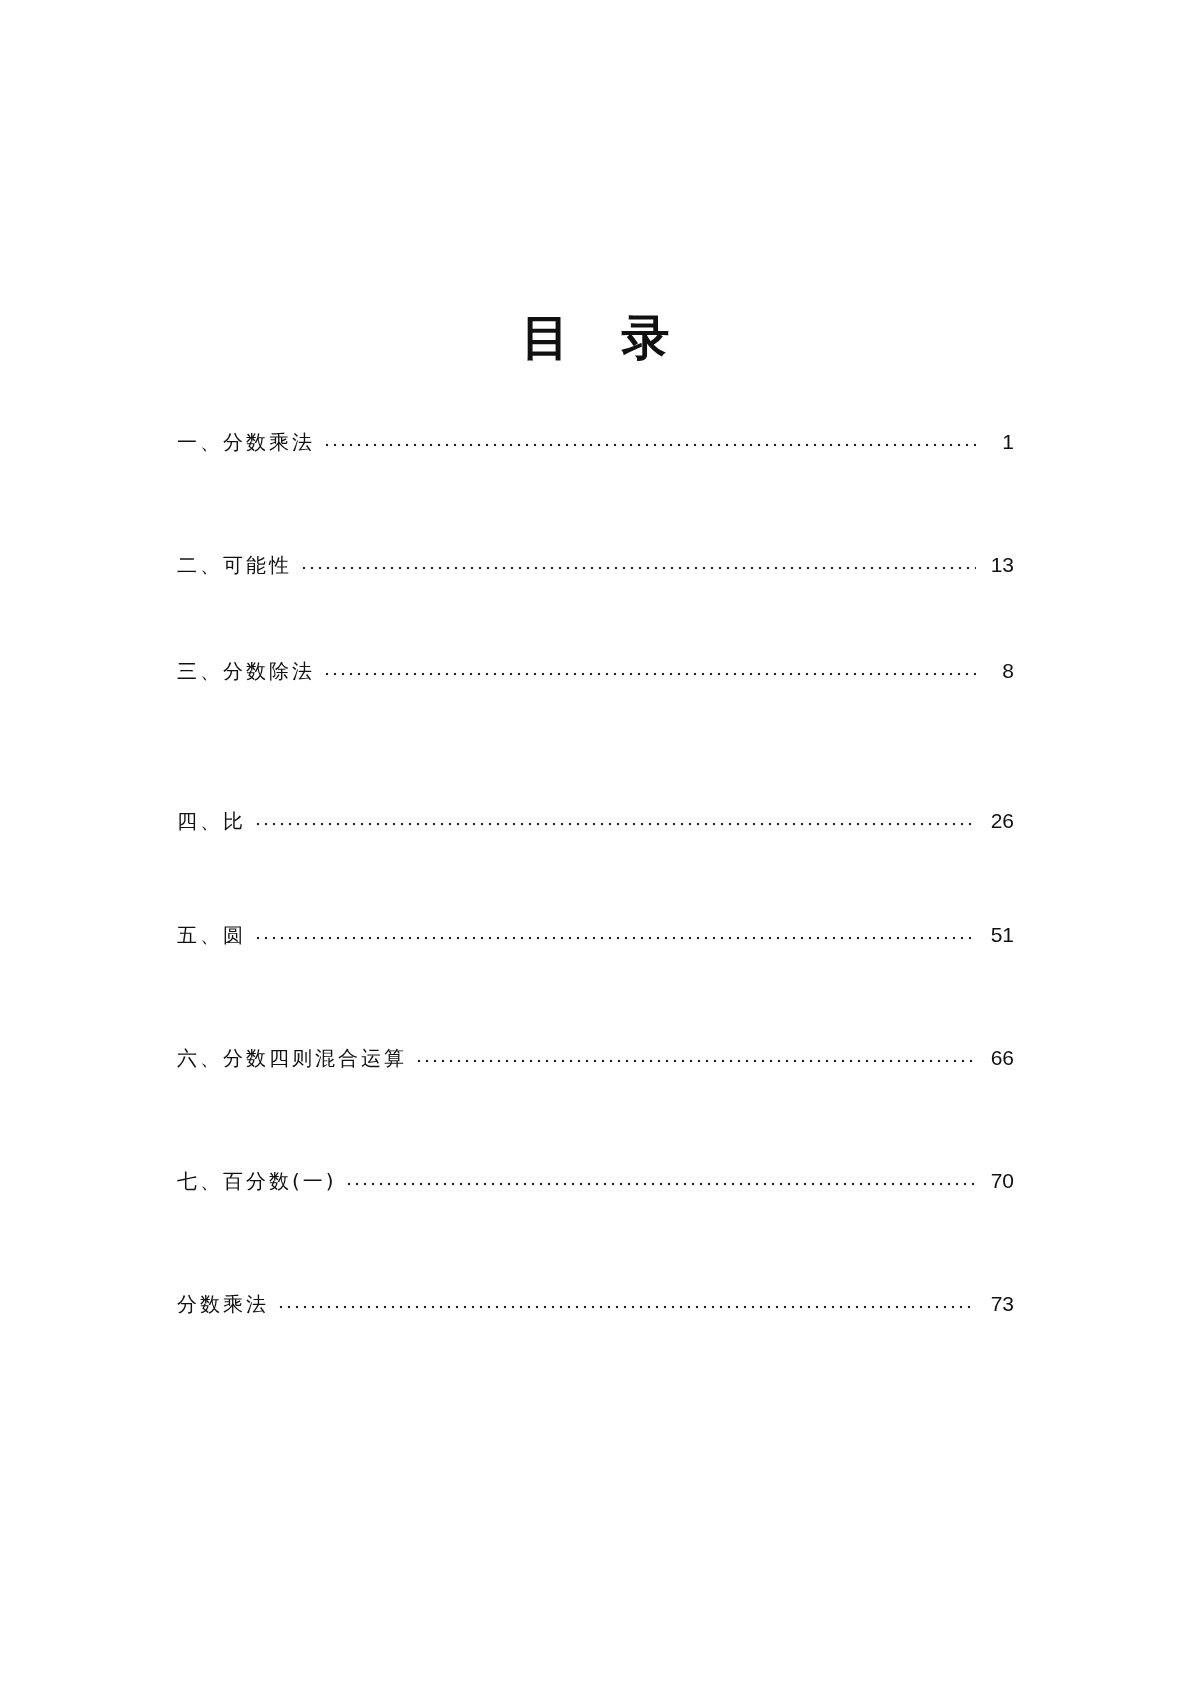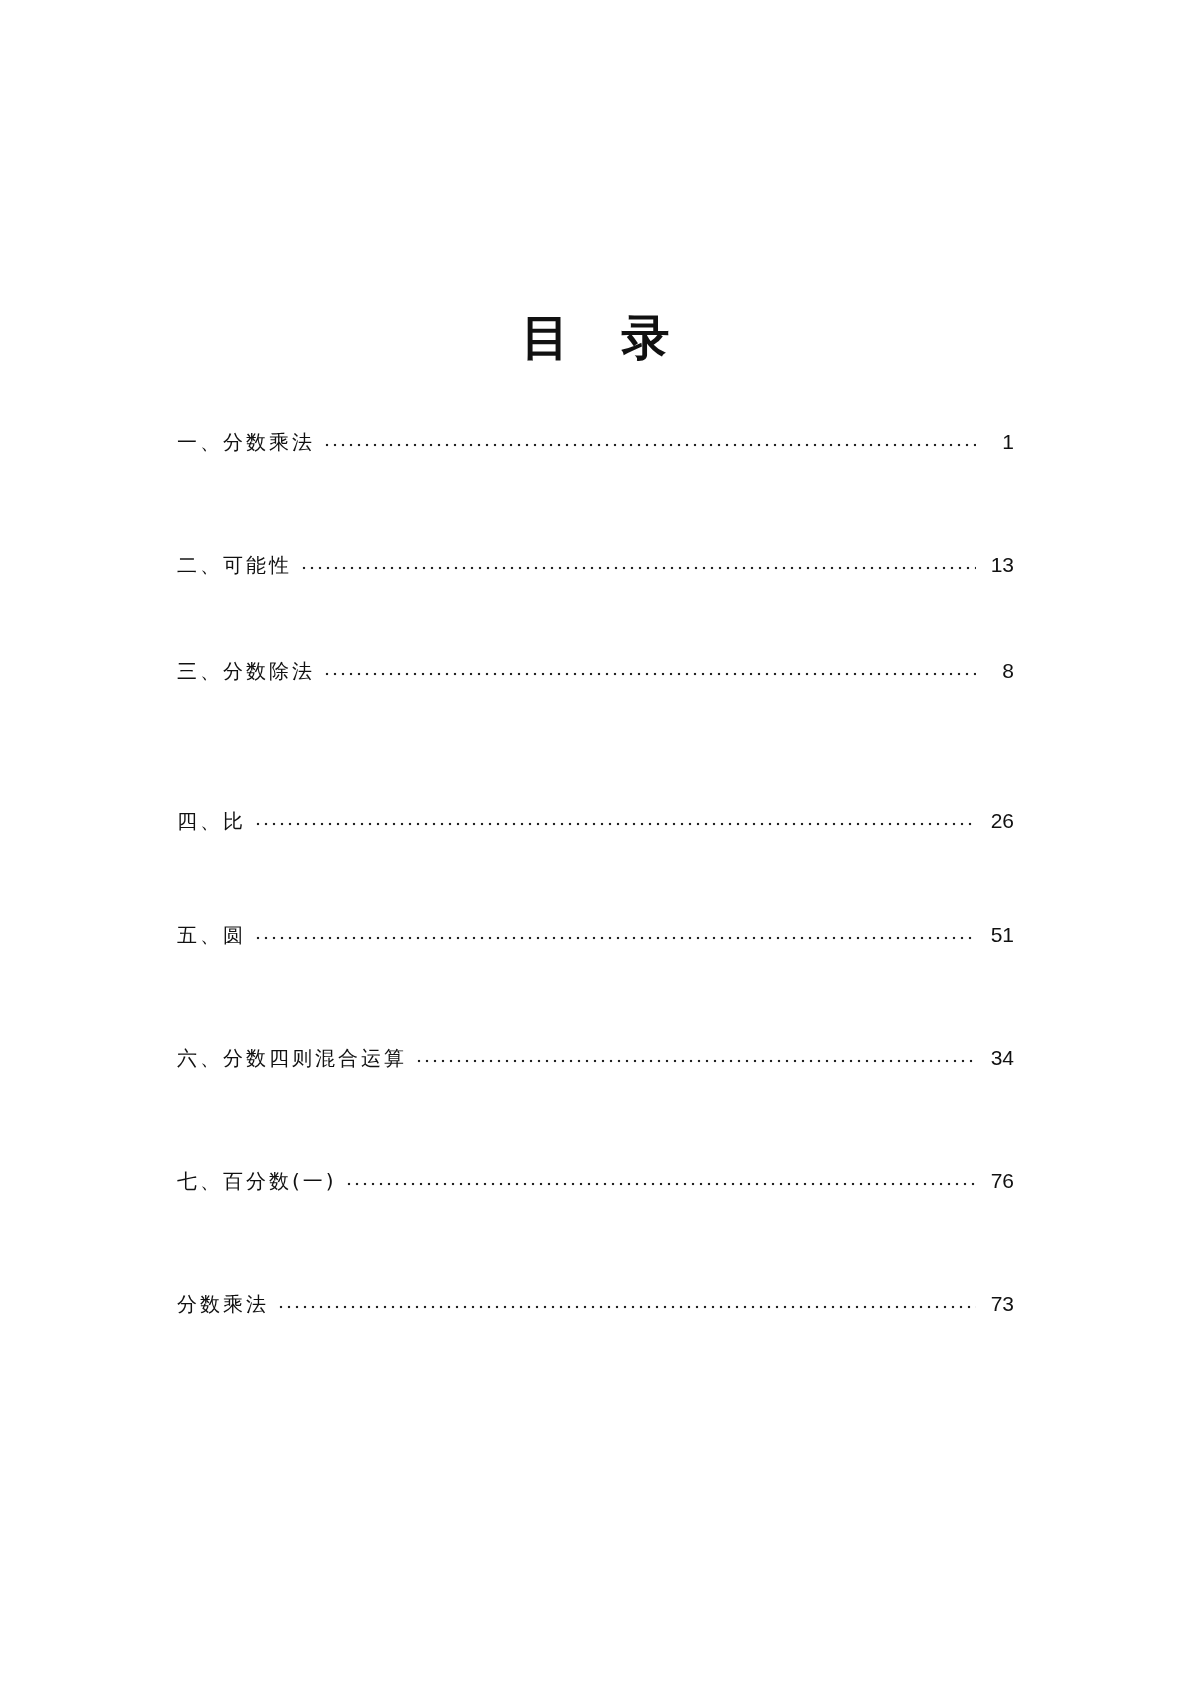--- a/index.html
+++ b/index.html
@@ -48,25 +48,25 @@
     <span class="page">26</span>
   </div>
   <div class="row" style="top:920px">
     <span class="label">五、圆</span>
     <span class="dots"></span>
     <span class="page">51</span>
   </div>
   <div class="row" style="top:1043px">
     <span class="label">六、分数四则混合运算</span>
     <span class="dots"></span>
-    <span class="page">34</span>
+    <span class="page">66</span>
   </div>
   <div class="row" style="top:1166px">
     <span class="label">七、百分数(一)</span>
     <span class="dots"></span>
-    <span class="page">76</span>
+    <span class="page">70</span>
   </div>
   <div class="row" style="top:1289px">
     <span class="label">分数乘法</span>
     <span class="dots"></span>
     <span class="page">73</span>
   </div>
 </div>
 
 </body></html>

